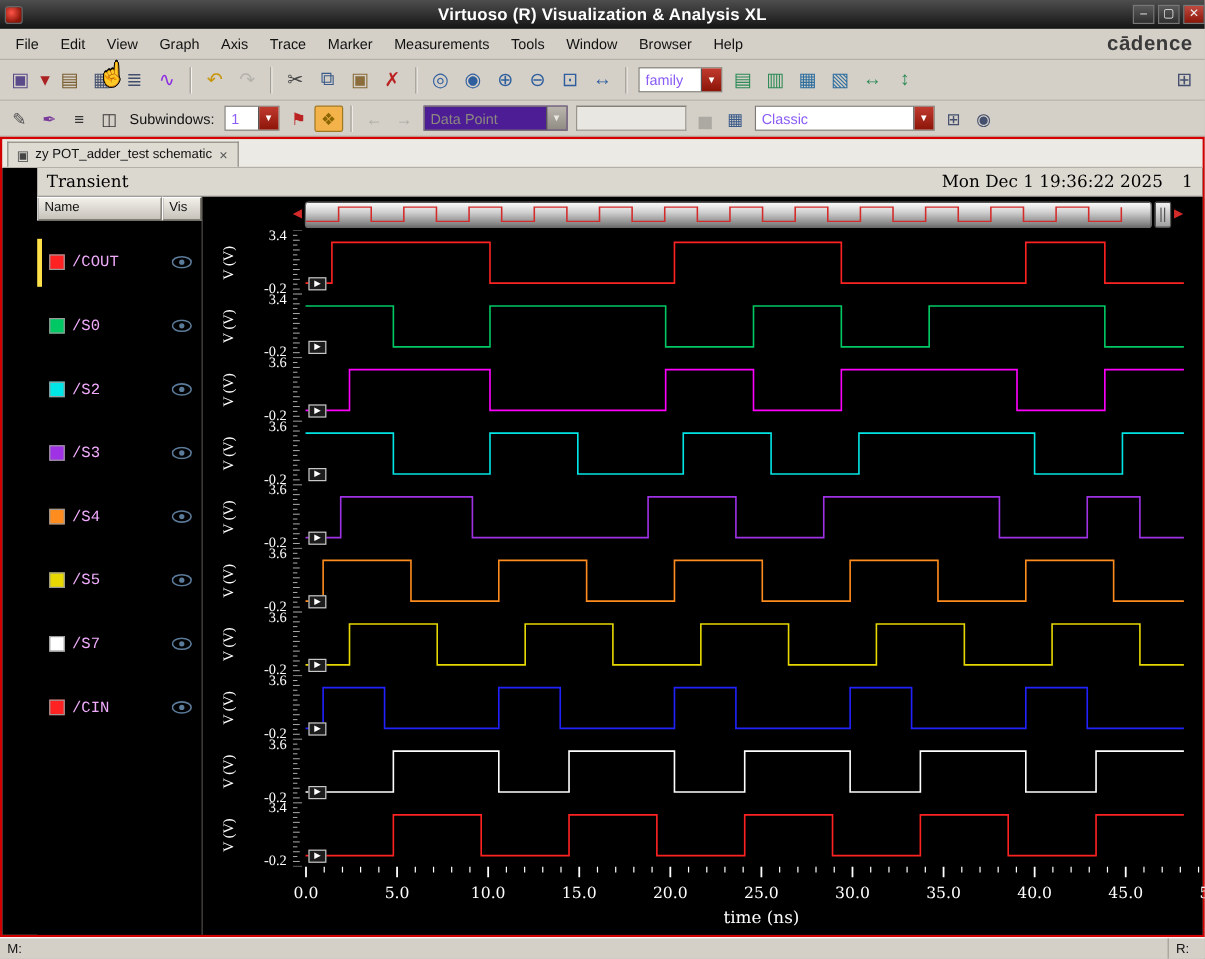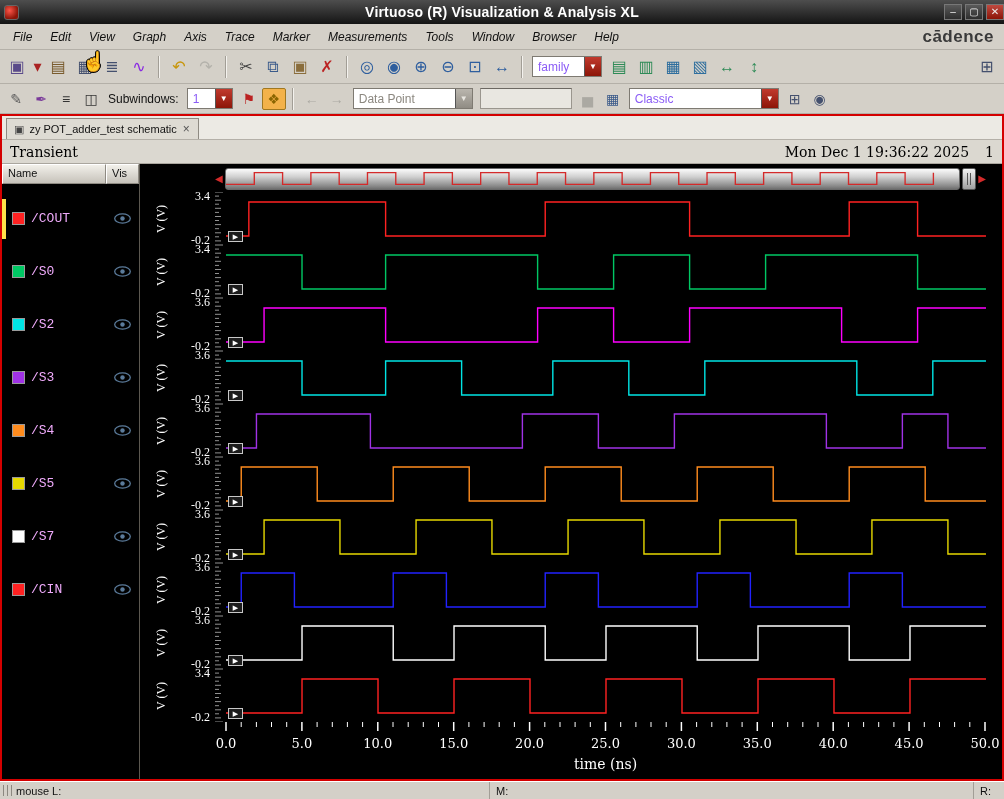--- a/index.html
+++ b/index.html
@@ -25,33 +25,33 @@
   .toolbar2 { height:30px; }
   .tbtn { width:26px; height:26px; display:flex; align-items:center; justify-content:center; font-size:16px; border:1px solid transparent; border-radius:2px; }
   .toolbar2 .tbtn { width:24px; height:22px; font-size:14px; }
   .tbtn.dis { opacity:.55; }
   .tbtn.act { background:#f3b24a; border:1px solid #a07820; }
   .sep { width:2px; height:22px; border-left:1px solid #a29e96; border-right:1px solid #f4f2ee; margin:0 5px; }
   .tlabel { padding:0 4px; color:#111; }
   .combo { display:flex; height:21px; border:1px solid #7e7a72; background:#fff; align-items:center; margin:0 3px; }
   .combo .val { flex:1; padding:0 5px; font-size:12px; color:#8b5cf6; white-space:nowrap; overflow:hidden; }
   .combo .arrow { width:17px; height:100%; background:linear-gradient(#c13a2e,#8c1508); color:#fff; font-size:8px; display:flex; align-items:center; justify-content:center; border-left:1px solid #555; }
-  .combo.dis { background:#ffffff; }
+  .combo.dis { background:#4c1d95; }
   .combo.dis .val { color:#8c8880; }
   .combo.dis .arrow { background:linear-gradient(#bab6ae,#908c84); color:#e8e6e0; }
   .tinput { height:21px; background:#e9e7e1; border:1px solid #9a968e; border-top-color:#6c6862; margin:0 3px; }
 
   
   .subwin { height:667px; border:2px solid #d40000; background:#d4d0c8; display:flex; flex-direction:column; }
   .tabbar { height:24px; background:#eceae4; display:flex; align-items:flex-end; padding-left:4px; border-bottom:1px solid #b4b0a8; }
   .tab { height:21px; display:flex; align-items:center; gap:5px; padding:0 7px; background:#dedbd3; border:1px solid #8e8a82; border-bottom:none; font-size:11px; color:#111; }
   .tab .ticon { font-size:11px; color:#444; }
   .tab .tclose { font-size:12px; color:#555; padding:0 1px; }
 
-  .mainarea { flex:1; display:flex; flex-direction:column; background:#000; }
+  .mainarea { flex:1; display:flex; flex-direction:column; background:#000;padding-left:29px; }
   .plot-header { height:24px; background:#dbd8d0; border-bottom:1px solid #aaa69e; display:flex; align-items:center; padding:0 8px; font-family:"DejaVu Serif",serif; font-size:14px; color:#000; }
   .ph-title { flex:1; }
   .ph-page { margin-left:16px; }
 
   .content { flex:1; display:flex; }
 
   
   .leftpanel { width:138px; display:flex; flex-direction:column; background:#000; border-right:1px solid #5c5850; }
   .colheaders { height:20px; display:flex; }
   .colcell { background:linear-gradient(#f2f0ea,#c6c2ba); border:1px solid #8e8a82; border-left-color:#fff; border-top-color:#fff; font-size:11px; color:#111; padding:2px 5px; }
@@ -104,21 +104,21 @@
   <div class="app-icon"></div>
   <div class="win-title">Virtuoso (R) Visualization &amp; Analysis XL</div>
   <div class="winbtns">
     <div class="winbtn">–</div>
     <div class="winbtn">▢</div>
     <div class="winbtn close">✕</div>
   </div>
 </div>
 
 <div class="menubar">
-  <div id="menu-items" style="display:flex;font-style:italic;">
+  <div id="menu-items" style="display:flex;">
       <div class="menu-item">File</div>
       <div class="menu-item">Edit</div>
       <div class="menu-item">View</div>
       <div class="menu-item">Graph</div>
       <div class="menu-item">Axis</div>
       <div class="menu-item">Trace</div>
       <div class="menu-item">Marker</div>
       <div class="menu-item">Measurements</div>
       <div class="menu-item">Tools</div>
       <div class="menu-item">Window</div>
@@ -662,21 +662,17 @@
               <text x="770.0" y="26" fill="#fff" font-size="13" text-anchor="middle" font-family="DejaVu Serif, serif">50.0</text>
               <text x="390.5" y="47" fill="#fff" font-size="14" text-anchor="middle" font-family="DejaVu Serif, serif">time (ns)</text>
             </svg>
           </div>
       </div>
     </div>
   </div>
 </div>
 
 <div class="statusbar">
-  <div class="st-left">
-    <div class="grip"></div>
-    <span>mouse L:</span>
-  </div>
   <div class="st-mid">
       <span>M:</span>
     </div>
   <div class="st-right"><span>R:</span></div>
 </div>
 
 </body></html>

